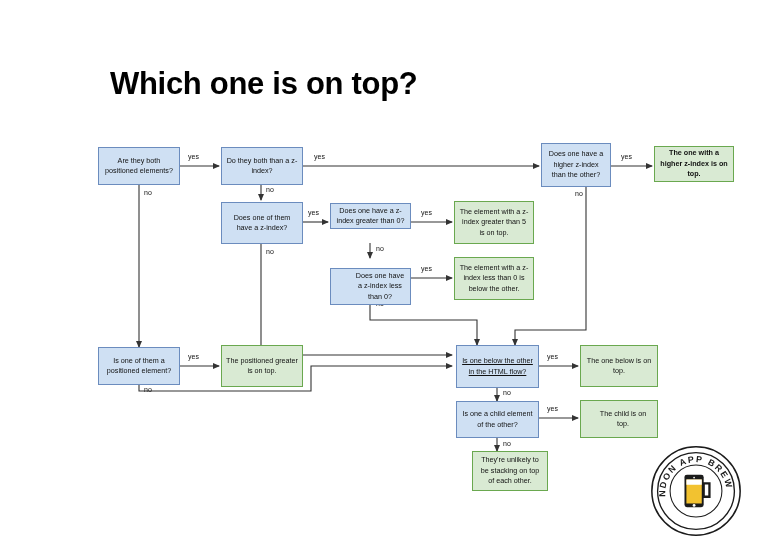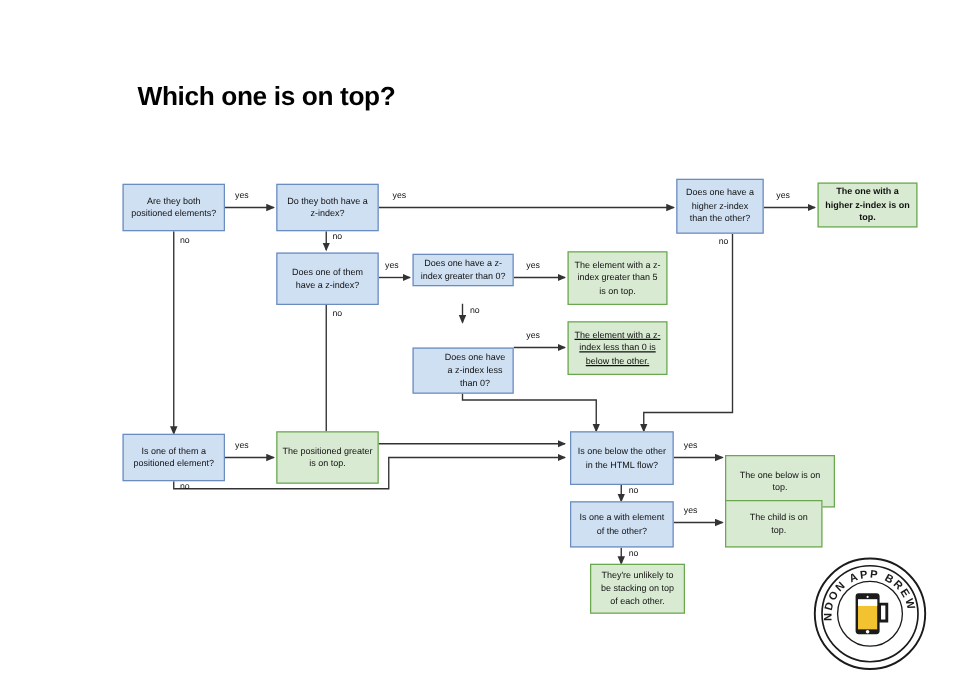--- a/index.html
+++ b/index.html
@@ -13,21 +13,21 @@
     width: 768px;
     height: 545px;
     background: #ffffff;
     overflow: hidden;
     font-family: "Liberation Sans", sans-serif;
   }
   #page-title {
     position: absolute;
     left: 110px;
     top: 66px;
-    font-size: 21px;
+    font-size: 31px;
     font-weight: bold;
     color: #000000;
     letter-spacing: -0.3px;
     white-space: nowrap;
   }
   #flow {
     position: absolute;
     left: 0;
     top: 0;
     width: 768px;
@@ -137,45 +137,45 @@
   <div class="edge-label" style="left:376px; top:300px;">no</div>
   <div class="edge-label" style="left:188px; top:353px;">yes</div>
   <div class="edge-label" style="left:144px; top:386px;">no</div>
   <div class="edge-label" style="left:547px; top:353px;">yes</div>
   <div class="edge-label" style="left:503px; top:389px;">no</div>
   <div class="edge-label" style="left:547px; top:405px;">yes</div>
   <div class="edge-label" style="left:503px; top:440px;">no</div>
 
   <div class="node decision" style="left:98px;  top:147px; width:82px;  height:38px;text-align:center;">Are they both positioned elements?</div>
 
-  <div class="node decision" style="left:221px; top:147px; width:82px;  height:38px;">Do they both have a z-index?</div>
+  <div class="node decision" style="left:221px; top:147px; width:82px;  height:38px;">Do they both than a z-index?</div>
 
   <div class="node decision" style="left:541px; top:143px; width:70px;  height:44px;">Does one have a higher z-index than the other?</div>
 
   <div class="node terminal" style="left:654px; top:146px; width:80px;  height:36px;font-weight:bold;">The one with a higher z-index is on top.</div>
 
   <div class="node decision" style="left:221px; top:202px; width:82px;  height:42px;">Does one of them have a z-index?</div>
 
   <div class="node decision" style="left:330px; top:203px; width:81px;  height:26px;">Does one have a z-index greater than 0?</div>
 
   <div class="node terminal" style="left:454px; top:201px; width:80px;  height:43px;">The element with a z-index greater than 5 is on top.</div>
 
-  <div class="node decision" style="left:330px; top:278px; width:81px;  height:37px;padding-left:23px;">Does one have a z-index less than 0?</div>
-
-  <div class="node terminal" style="left:454px; top:257px; width:80px;  height:43px;text-decoration:underline;">The element with a z-index less than 0 is below the other.</div>
+  <div class="node decision" style="left:330px; top:268px; width:81px;  height:37px;padding-left:23px;">Does one have a z-index less than 0?</div>
+
+  <div class="node terminal" style="left:454px; top:257px; width:80px;  height:43px;">The element with a z-index less than 0 is below the other.</div>
 
   <div class="node decision" style="left:98px;  top:347px; width:82px;  height:38px;">Is one of them a positioned element?</div>
 
   <div class="node terminal" style="left:221px; top:345px; width:82px;  height:42px;">The positioned greater is on top.</div>
 
-  <div class="node decision" style="left:456px; top:345px; width:83px;  height:43px;">Is one below the other in the HTML flow?</div>
-
-  <div class="node terminal" style="left:580px; top:345px; width:88px;  height:42px;margin-top:19px;">The one below is on top.</div>
-
-  <div class="node decision" style="left:456px; top:401px; width:83px;  height:37px;">Is one a with element of the other?</div>
+  <div class="node decision" style="left:456px; top:345px; width:83px;  height:43px;text-decoration:underline;">Is one below the other in the HTML flow?</div>
+
+  <div class="node terminal" style="left:580px; top:345px; width:78px;  height:42px;">The one below is on top.</div>
+
+  <div class="node decision" style="left:456px; top:401px; width:83px;  height:37px;">Is one a child element of the other?</div>
 
   <div class="node terminal" style="left:580px; top:400px; width:78px;  height:38px;padding-left:12px;">The child is on top.</div>
 
   <div class="node terminal" style="left:456px; top:451px; width:76px;  height:40px;margin-left:16px;">They're unlikely to be stacking on top of each other.</div>
 
   <svg id="logo" viewBox="0 0 100 100" xmlns="http://www.w3.org/2000/svg">
     <defs>
       <path id="logo-arc" d="M 18,52 A 32,32 0 1 1 82,52" fill="none"></path>
     </defs>
     <circle cx="50" cy="50" r="46" fill="#ffffff" stroke="#1b1b1b" stroke-width="1.6"></circle>

